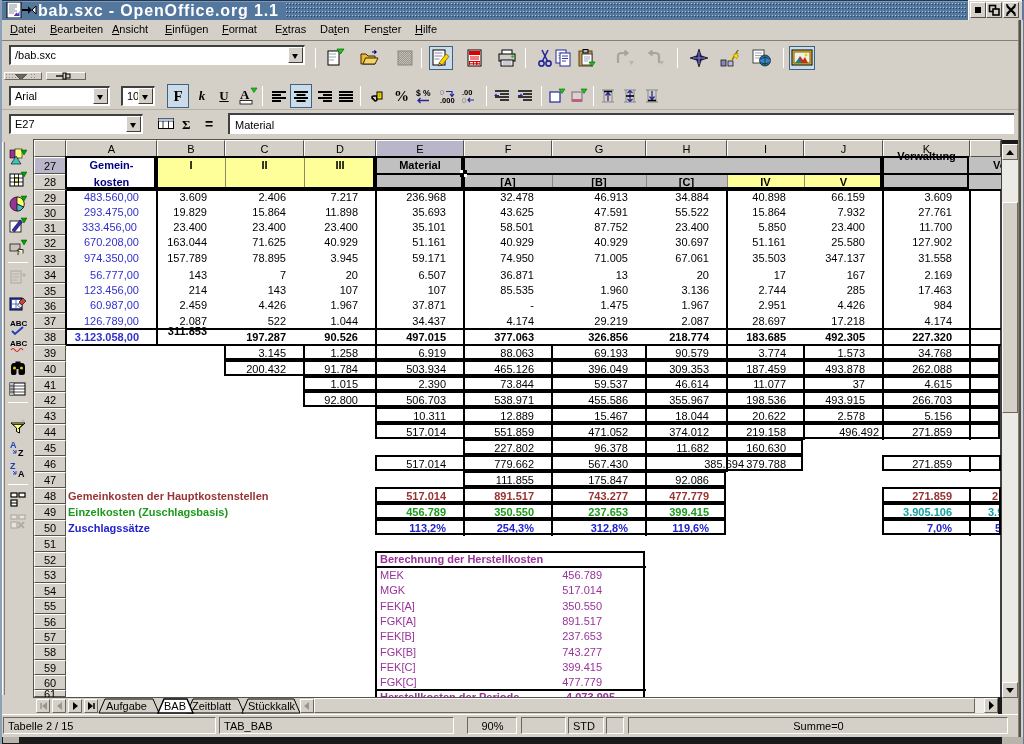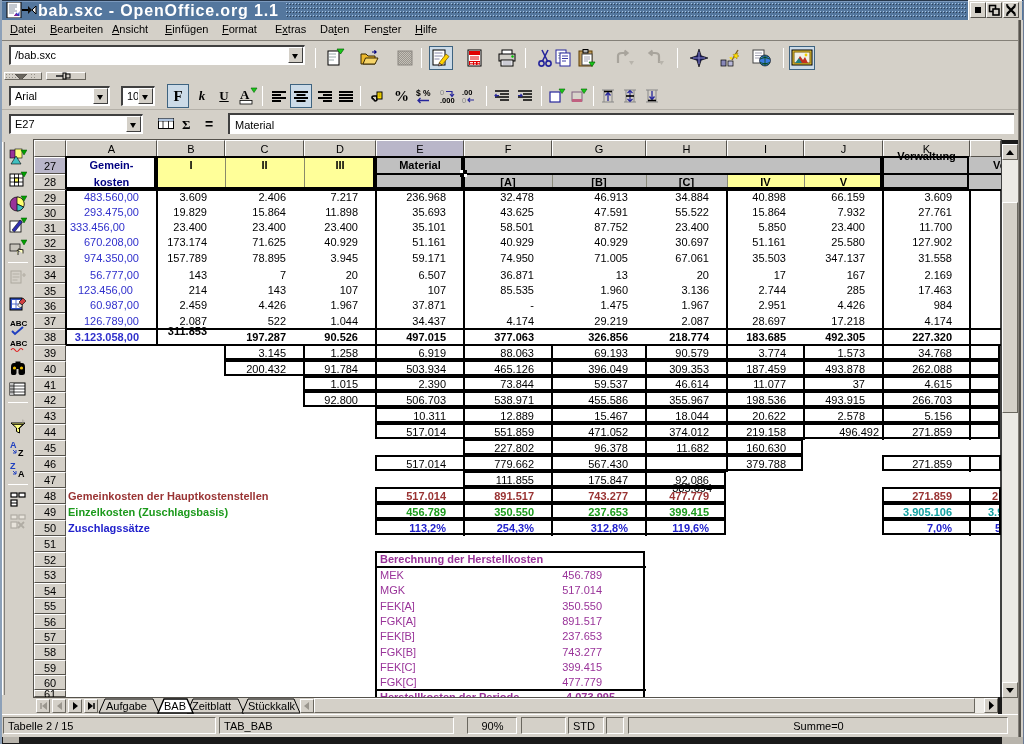--- a/index.html
+++ b/index.html
@@ -475,33 +475,33 @@
 <div class="cell num" style="left:123px;top:65px;width:68px;height:15px;line-height:15px;padding-right:18px;">19.829</div>
 <div class="cell num" style="left:191px;top:65px;width:79px;height:15px;line-height:15px;padding-right:18px;">15.864</div>
 <div class="cell num" style="left:270px;top:65px;width:72px;height:15px;line-height:15px;padding-right:18px;">11.898</div>
 <div class="cell num" style="left:342px;top:65px;width:88px;height:15px;line-height:15px;padding-right:18px;">35.693</div>
 <div class="cell num" style="left:430px;top:65px;width:88px;height:15px;line-height:15px;padding-right:18px;">43.625</div>
 <div class="cell num" style="left:518px;top:65px;width:94px;height:15px;line-height:15px;padding-right:18px;">47.591</div>
 <div class="cell num" style="left:612px;top:65px;width:81px;height:15px;line-height:15px;padding-right:18px;">55.522</div>
 <div class="cell num" style="left:693px;top:65px;width:77px;height:15px;line-height:15px;padding-right:18px;">15.864</div>
 <div class="cell num" style="left:770px;top:65px;width:79px;height:15px;line-height:15px;padding-right:18px;">7.932</div>
 <div class="cell num" style="left:849px;top:65px;width:87px;height:15px;line-height:15px;padding-right:18px;">27.761</div>
-<div class="cell num" style="left:32px;top:80px;width:91px;height:15px;line-height:15px;padding-right:32px;color:#3030cc;">333.456,00</div>
+<div class="cell num" style="left:32px;top:80px;width:91px;height:15px;line-height:15px;padding-right:20px;color:#3030cc;">333.456,00</div>
 <div class="cell num" style="left:123px;top:80px;width:68px;height:15px;line-height:15px;padding-right:18px;">23.400</div>
 <div class="cell num" style="left:191px;top:80px;width:79px;height:15px;line-height:15px;padding-right:18px;">23.400</div>
 <div class="cell num" style="left:270px;top:80px;width:72px;height:15px;line-height:15px;padding-right:18px;">23.400</div>
 <div class="cell num" style="left:342px;top:80px;width:88px;height:15px;line-height:15px;padding-right:18px;">35.101</div>
 <div class="cell num" style="left:430px;top:80px;width:88px;height:15px;line-height:15px;padding-right:18px;">58.501</div>
 <div class="cell num" style="left:518px;top:80px;width:94px;height:15px;line-height:15px;padding-right:18px;">87.752</div>
 <div class="cell num" style="left:612px;top:80px;width:81px;height:15px;line-height:15px;padding-right:18px;">23.400</div>
 <div class="cell num" style="left:693px;top:80px;width:77px;height:15px;line-height:15px;padding-right:18px;">5.850</div>
 <div class="cell num" style="left:770px;top:80px;width:79px;height:15px;line-height:15px;padding-right:18px;">23.400</div>
 <div class="cell num" style="left:849px;top:80px;width:87px;height:15px;line-height:15px;padding-right:18px;">11.700</div>
 <div class="cell num" style="left:32px;top:95px;width:91px;height:15px;line-height:15px;padding-right:18px;color:#3030cc;">670.208,00</div>
-<div class="cell num" style="left:123px;top:95px;width:68px;height:15px;line-height:15px;padding-right:18px;">173.174</div>
+<div class="cell num" style="left:123px;top:95px;width:68px;height:15px;line-height:15px;padding-right:18px;">163.044</div>
 <div class="cell num" style="left:191px;top:95px;width:79px;height:15px;line-height:15px;padding-right:18px;">71.625</div>
 <div class="cell num" style="left:270px;top:95px;width:72px;height:15px;line-height:15px;padding-right:18px;">40.929</div>
 <div class="cell num" style="left:342px;top:95px;width:88px;height:15px;line-height:15px;padding-right:18px;">51.161</div>
 <div class="cell num" style="left:430px;top:95px;width:88px;height:15px;line-height:15px;padding-right:18px;">40.929</div>
 <div class="cell num" style="left:518px;top:95px;width:94px;height:15px;line-height:15px;padding-right:18px;">40.929</div>
 <div class="cell num" style="left:612px;top:95px;width:81px;height:15px;line-height:15px;padding-right:18px;">30.697</div>
 <div class="cell num" style="left:693px;top:95px;width:77px;height:15px;line-height:15px;padding-right:18px;">51.161</div>
 <div class="cell num" style="left:770px;top:95px;width:79px;height:15px;line-height:15px;padding-right:18px;">25.580</div>
 <div class="cell num" style="left:849px;top:95px;width:87px;height:15px;line-height:15px;padding-right:18px;">127.902</div>
 <div class="cell num" style="left:32px;top:110px;width:91px;height:17px;line-height:17px;padding-right:18px;color:#3030cc;">974.350,00</div>
@@ -519,21 +519,21 @@
 <div class="cell num" style="left:123px;top:127px;width:68px;height:16px;line-height:16px;padding-right:18px;">143</div>
 <div class="cell num" style="left:191px;top:127px;width:79px;height:16px;line-height:16px;padding-right:18px;">7</div>
 <div class="cell num" style="left:270px;top:127px;width:72px;height:16px;line-height:16px;padding-right:18px;">20</div>
 <div class="cell num" style="left:342px;top:127px;width:88px;height:16px;line-height:16px;padding-right:18px;">6.507</div>
 <div class="cell num" style="left:430px;top:127px;width:88px;height:16px;line-height:16px;padding-right:18px;">36.871</div>
 <div class="cell num" style="left:518px;top:127px;width:94px;height:16px;line-height:16px;padding-right:18px;">13</div>
 <div class="cell num" style="left:612px;top:127px;width:81px;height:16px;line-height:16px;padding-right:18px;">20</div>
 <div class="cell num" style="left:693px;top:127px;width:77px;height:16px;line-height:16px;padding-right:18px;">17</div>
 <div class="cell num" style="left:770px;top:127px;width:79px;height:16px;line-height:16px;padding-right:18px;">167</div>
 <div class="cell num" style="left:849px;top:127px;width:87px;height:16px;line-height:16px;padding-right:18px;">2.169</div>
-<div class="cell num" style="left:32px;top:143px;width:91px;height:15px;line-height:15px;padding-right:24px;color:#3030cc;">123.456,00</div>
+<div class="cell num" style="left:32px;top:143px;width:91px;height:15px;line-height:15px;padding-right:18px;color:#3030cc;">123.456,00</div>
 <div class="cell num" style="left:123px;top:143px;width:68px;height:15px;line-height:15px;padding-right:18px;">214</div>
 <div class="cell num" style="left:191px;top:143px;width:79px;height:15px;line-height:15px;padding-right:18px;">143</div>
 <div class="cell num" style="left:270px;top:143px;width:72px;height:15px;line-height:15px;padding-right:18px;">107</div>
 <div class="cell num" style="left:342px;top:143px;width:88px;height:15px;line-height:15px;padding-right:18px;">107</div>
 <div class="cell num" style="left:430px;top:143px;width:88px;height:15px;line-height:15px;padding-right:18px;">85.535</div>
 <div class="cell num" style="left:518px;top:143px;width:94px;height:15px;line-height:15px;padding-right:18px;">1.960</div>
 <div class="cell num" style="left:612px;top:143px;width:81px;height:15px;line-height:15px;padding-right:18px;">3.136</div>
 <div class="cell num" style="left:693px;top:143px;width:77px;height:15px;line-height:15px;padding-right:18px;">2.744</div>
 <div class="cell num" style="left:770px;top:143px;width:79px;height:15px;line-height:15px;padding-right:18px;">285</div>
 <div class="cell num" style="left:849px;top:143px;width:87px;height:15px;line-height:15px;padding-right:18px;">17.463</div>
@@ -618,21 +618,21 @@
 <div class="cell num" style="left:693px;top:284px;width:77px;height:16px;line-height:16px;padding-right:18px;">219.158</div>
 <div class="cell num" style="left:770px;top:284px;width:79px;height:16px;line-height:16px;padding-right:4px;">496.492</div>
 <div class="cell num" style="left:849px;top:284px;width:87px;height:16px;line-height:16px;padding-right:18px;">271.859</div>
 <div class="cell num" style="left:430px;top:300px;width:88px;height:16px;line-height:16px;padding-right:18px;">227.802</div>
 <div class="cell num" style="left:518px;top:300px;width:94px;height:16px;line-height:16px;padding-right:18px;">96.378</div>
 <div class="cell num" style="left:612px;top:300px;width:81px;height:16px;line-height:16px;padding-right:18px;">11.682</div>
 <div class="cell num" style="left:693px;top:300px;width:77px;height:16px;line-height:16px;padding-right:18px;">160.630</div>
 <div class="cell num" style="left:342px;top:316px;width:88px;height:16px;line-height:16px;padding-right:18px;">517.014</div>
 <div class="cell num" style="left:430px;top:316px;width:88px;height:16px;line-height:16px;padding-right:18px;">779.662</div>
 <div class="cell num" style="left:518px;top:316px;width:94px;height:16px;line-height:16px;padding-right:18px;">567.430</div>
-<div class="cell num" style="left:615px;top:316px;width:81px;height:16px;line-height:16px;padding-right:18px;margin-top:24px;">385.694</div>
+<div class="cell num" style="left:647px;top:316px;width:81px;height:16px;line-height:16px;padding-right:18px;">385.694</div>
 <div class="cell num" style="left:693px;top:316px;width:77px;height:16px;line-height:16px;padding-right:18px;">379.788</div>
 <div class="cell num" style="left:849px;top:316px;width:87px;height:16px;line-height:16px;padding-right:18px;">271.859</div>
 <div class="cell num" style="left:430px;top:332px;width:88px;height:16px;line-height:16px;padding-right:18px;">111.855</div>
 <div class="cell num" style="left:518px;top:332px;width:94px;height:16px;line-height:16px;padding-right:18px;">175.847</div>
 <div class="cell num" style="left:612px;top:332px;width:81px;height:16px;line-height:16px;padding-right:18px;">92.086</div>
 <div class="cell num" style="left:342px;top:348px;width:88px;height:16px;line-height:16px;padding-right:18px;color:#993333;font-weight:bold;">517.014</div>
 <div class="cell num" style="left:430px;top:348px;width:88px;height:16px;line-height:16px;padding-right:18px;color:#993333;font-weight:bold;">891.517</div>
 <div class="cell num" style="left:518px;top:348px;width:94px;height:16px;line-height:16px;padding-right:18px;color:#993333;font-weight:bold;">743.277</div>
 <div class="cell num" style="left:612px;top:348px;width:81px;height:16px;line-height:16px;padding-right:18px;color:#993333;font-weight:bold;">477.779</div>
 <div class="cell num" style="left:849px;top:348px;width:87px;height:16px;line-height:16px;padding-right:18px;color:#993333;font-weight:bold;">271.859</div>

